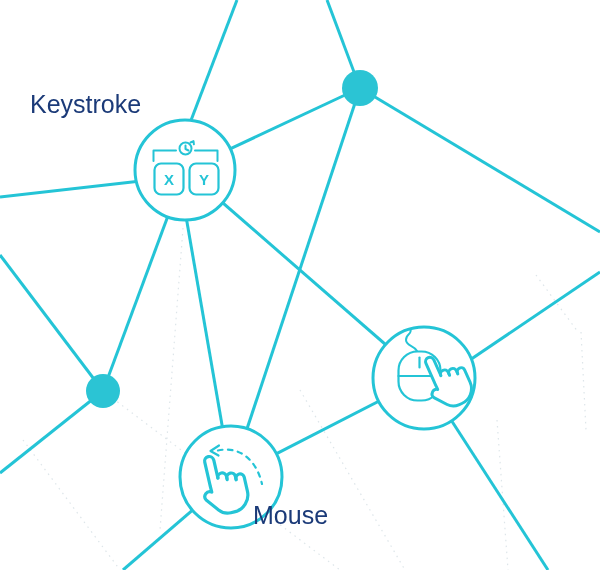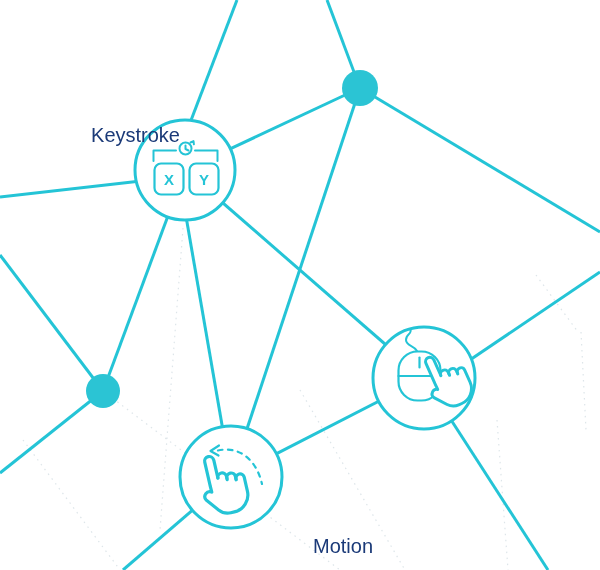--- a/index.html
+++ b/index.html
@@ -7,21 +7,21 @@
            font-family:"Liberation Sans", sans-serif; }
   svg { position:absolute; left:0; top:0; }
   .edge  { stroke:#24c4d6; stroke-width:3; fill:none; }
   .faint { stroke:#c7d3da; stroke-width:1.2; fill:none; stroke-dasharray:1.5 4.5; opacity:.6; }
   .nodecircle { fill:#ffffff; stroke:#24c4d6; stroke-width:3; }
   .dot   { fill:#2bc4d4; }
   .ic    { fill:none; stroke:#24c4d6; stroke-width:2.2; stroke-linecap:round; stroke-linejoin:round; }
   .ic-thin { fill:none; stroke:#24c4d6; stroke-width:2; stroke-linecap:round; stroke-linejoin:round; }
   .sil   { fill:#ffffff; stroke:none; }
   .keytext { fill:#24c4d6; font-family:"Liberation Sans", sans-serif; font-size:15px; font-weight:bold; text-anchor:middle; }
-  .lbl { position:absolute; font-size:20px; line-height:24px; color:#1b3a78; text-align:right;margin-top:31px; }
+  .lbl { position:absolute; font-size:25px; line-height:24px; color:#1b3a78; text-align:left; }
   #lbl-keystroke { left:30px;  top:92px;  width:150px; }
   #lbl-mouse     { left:377px; top:264px; width:120px; }
   #lbl-motion    { left:253px; top:503px; width:120px; }
 </style>
 </head>
 <body>
 
 <div id="stage">
 
   <svg width="600" height="570" viewBox="0 0 600 570">
@@ -96,15 +96,15 @@
       <circle class="nodecircle" cx="231" cy="477" r="51"></circle>
       <g>
         <path class="ic" d="M219 445.5 L210.5 451 L218.5 455.5"></path>
         <path class="ic" d="M218 450.5 C238 446 256 458 262 484" stroke-dasharray="4.5 5.5"></path>
         <use href="#hand-g" transform="translate(208,457) rotate(-13) scale(1.45) translate(-15,-5)"></use>
       </g>
     </g>
   </svg>
 
   <div class="lbl" id="lbl-keystroke">Keystroke</div>
-  <div class="lbl" id="lbl-motion">Motion</div>
+  <div class="lbl" id="lbl-motion">Mouse</div>
 
 </div>
 
 </body></html>

